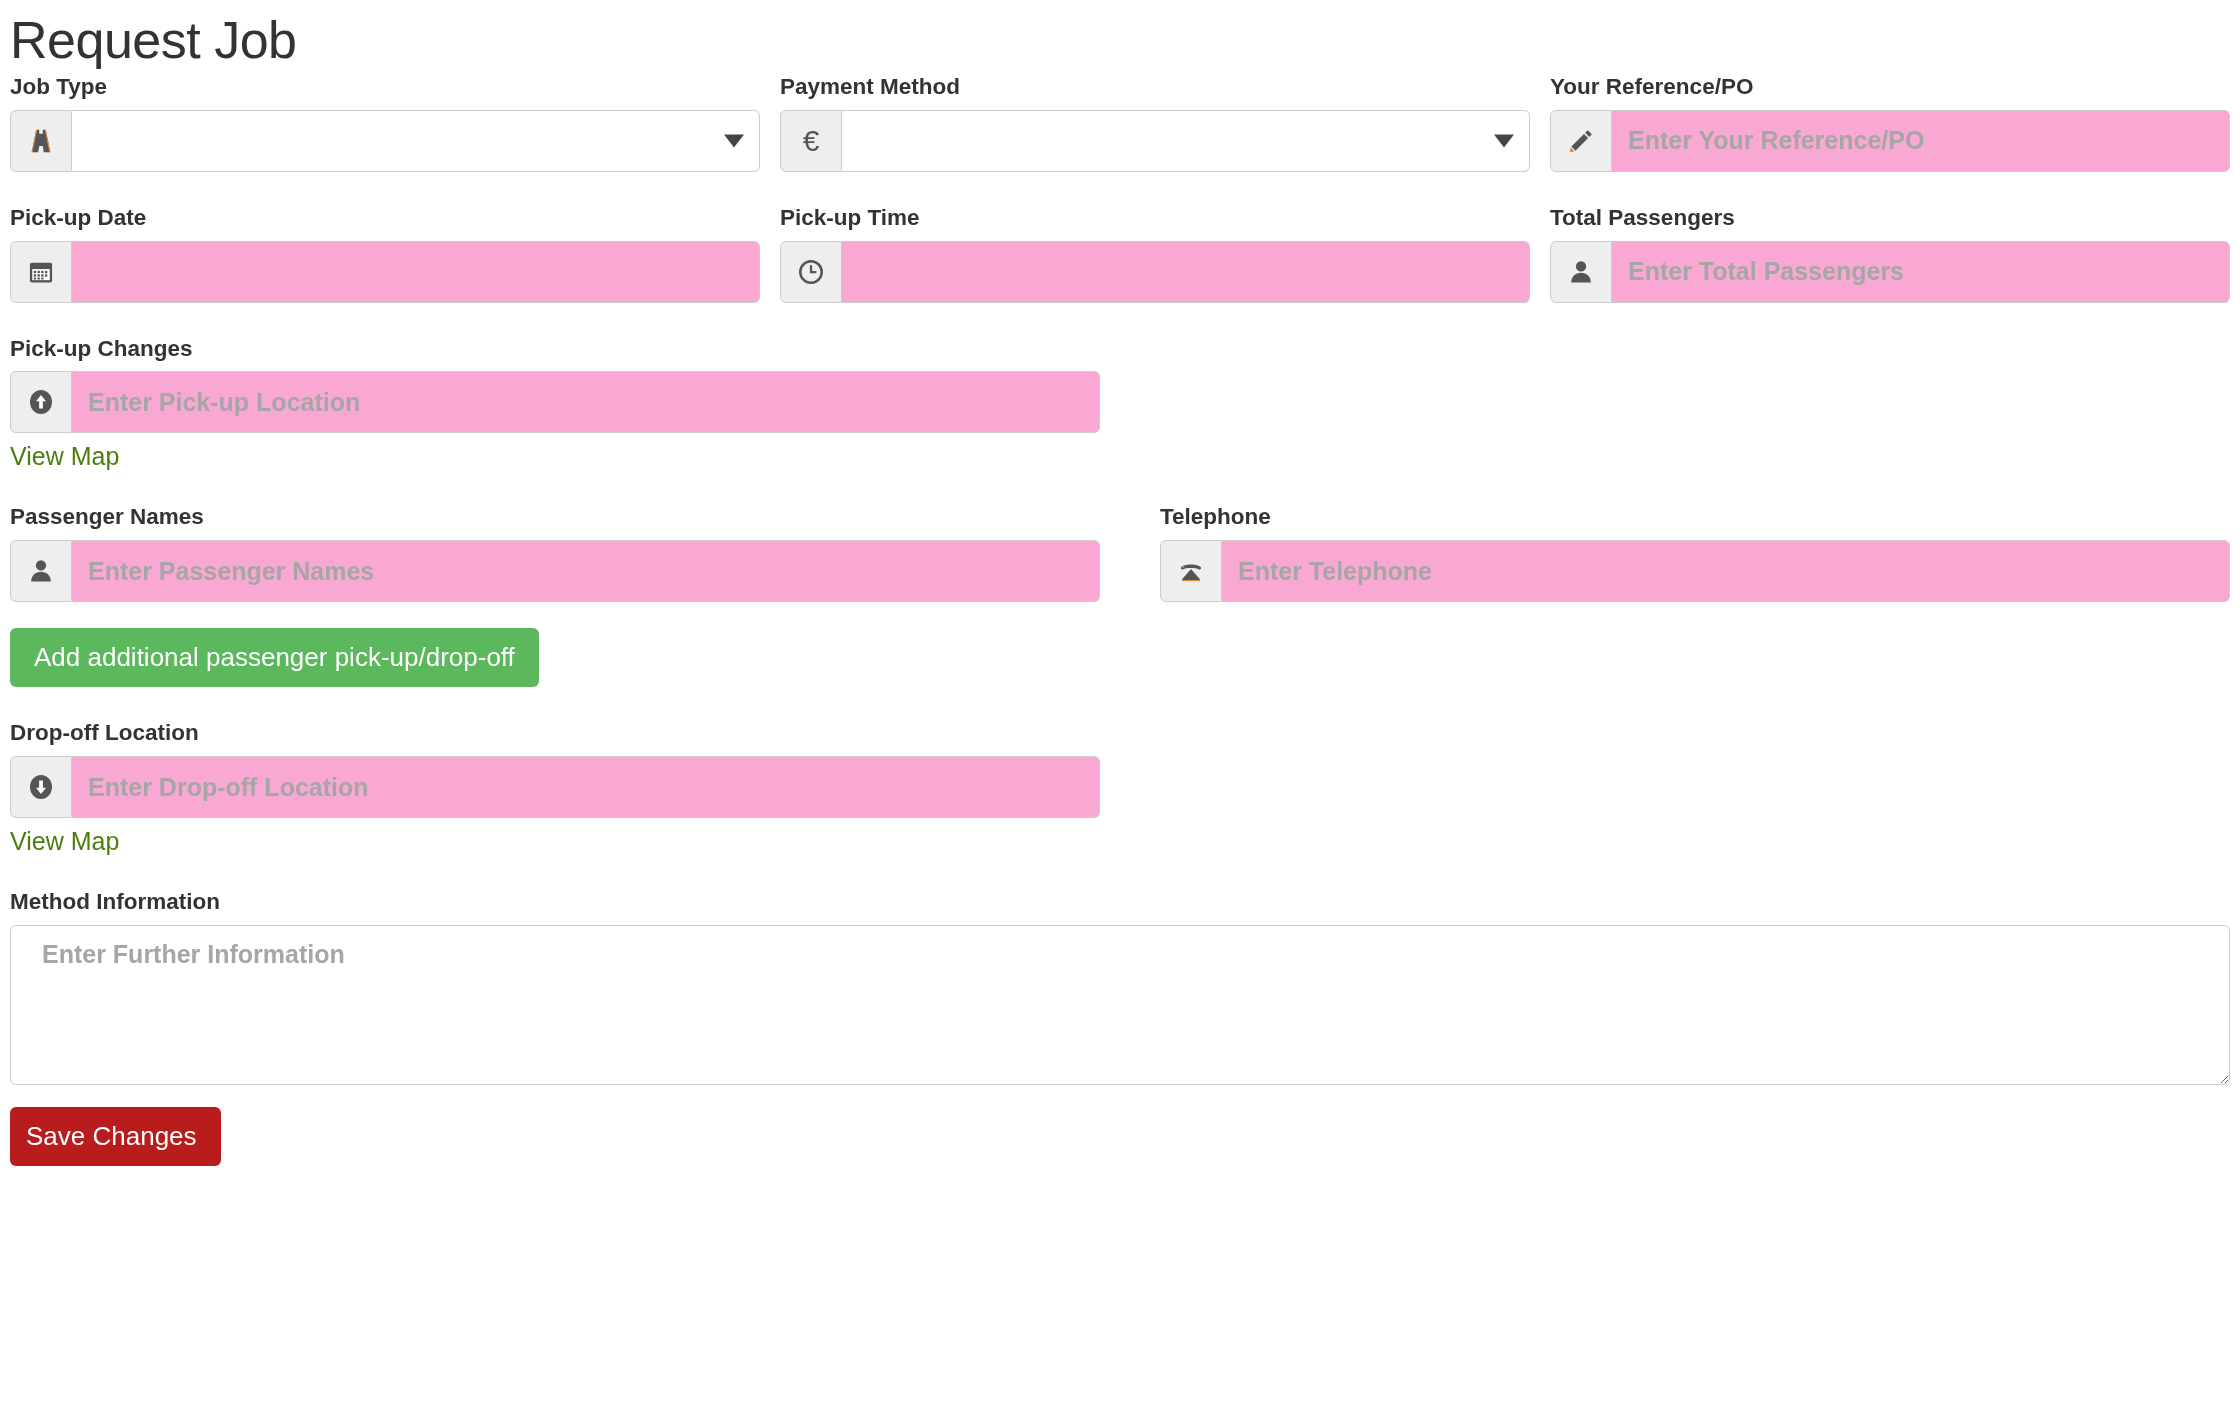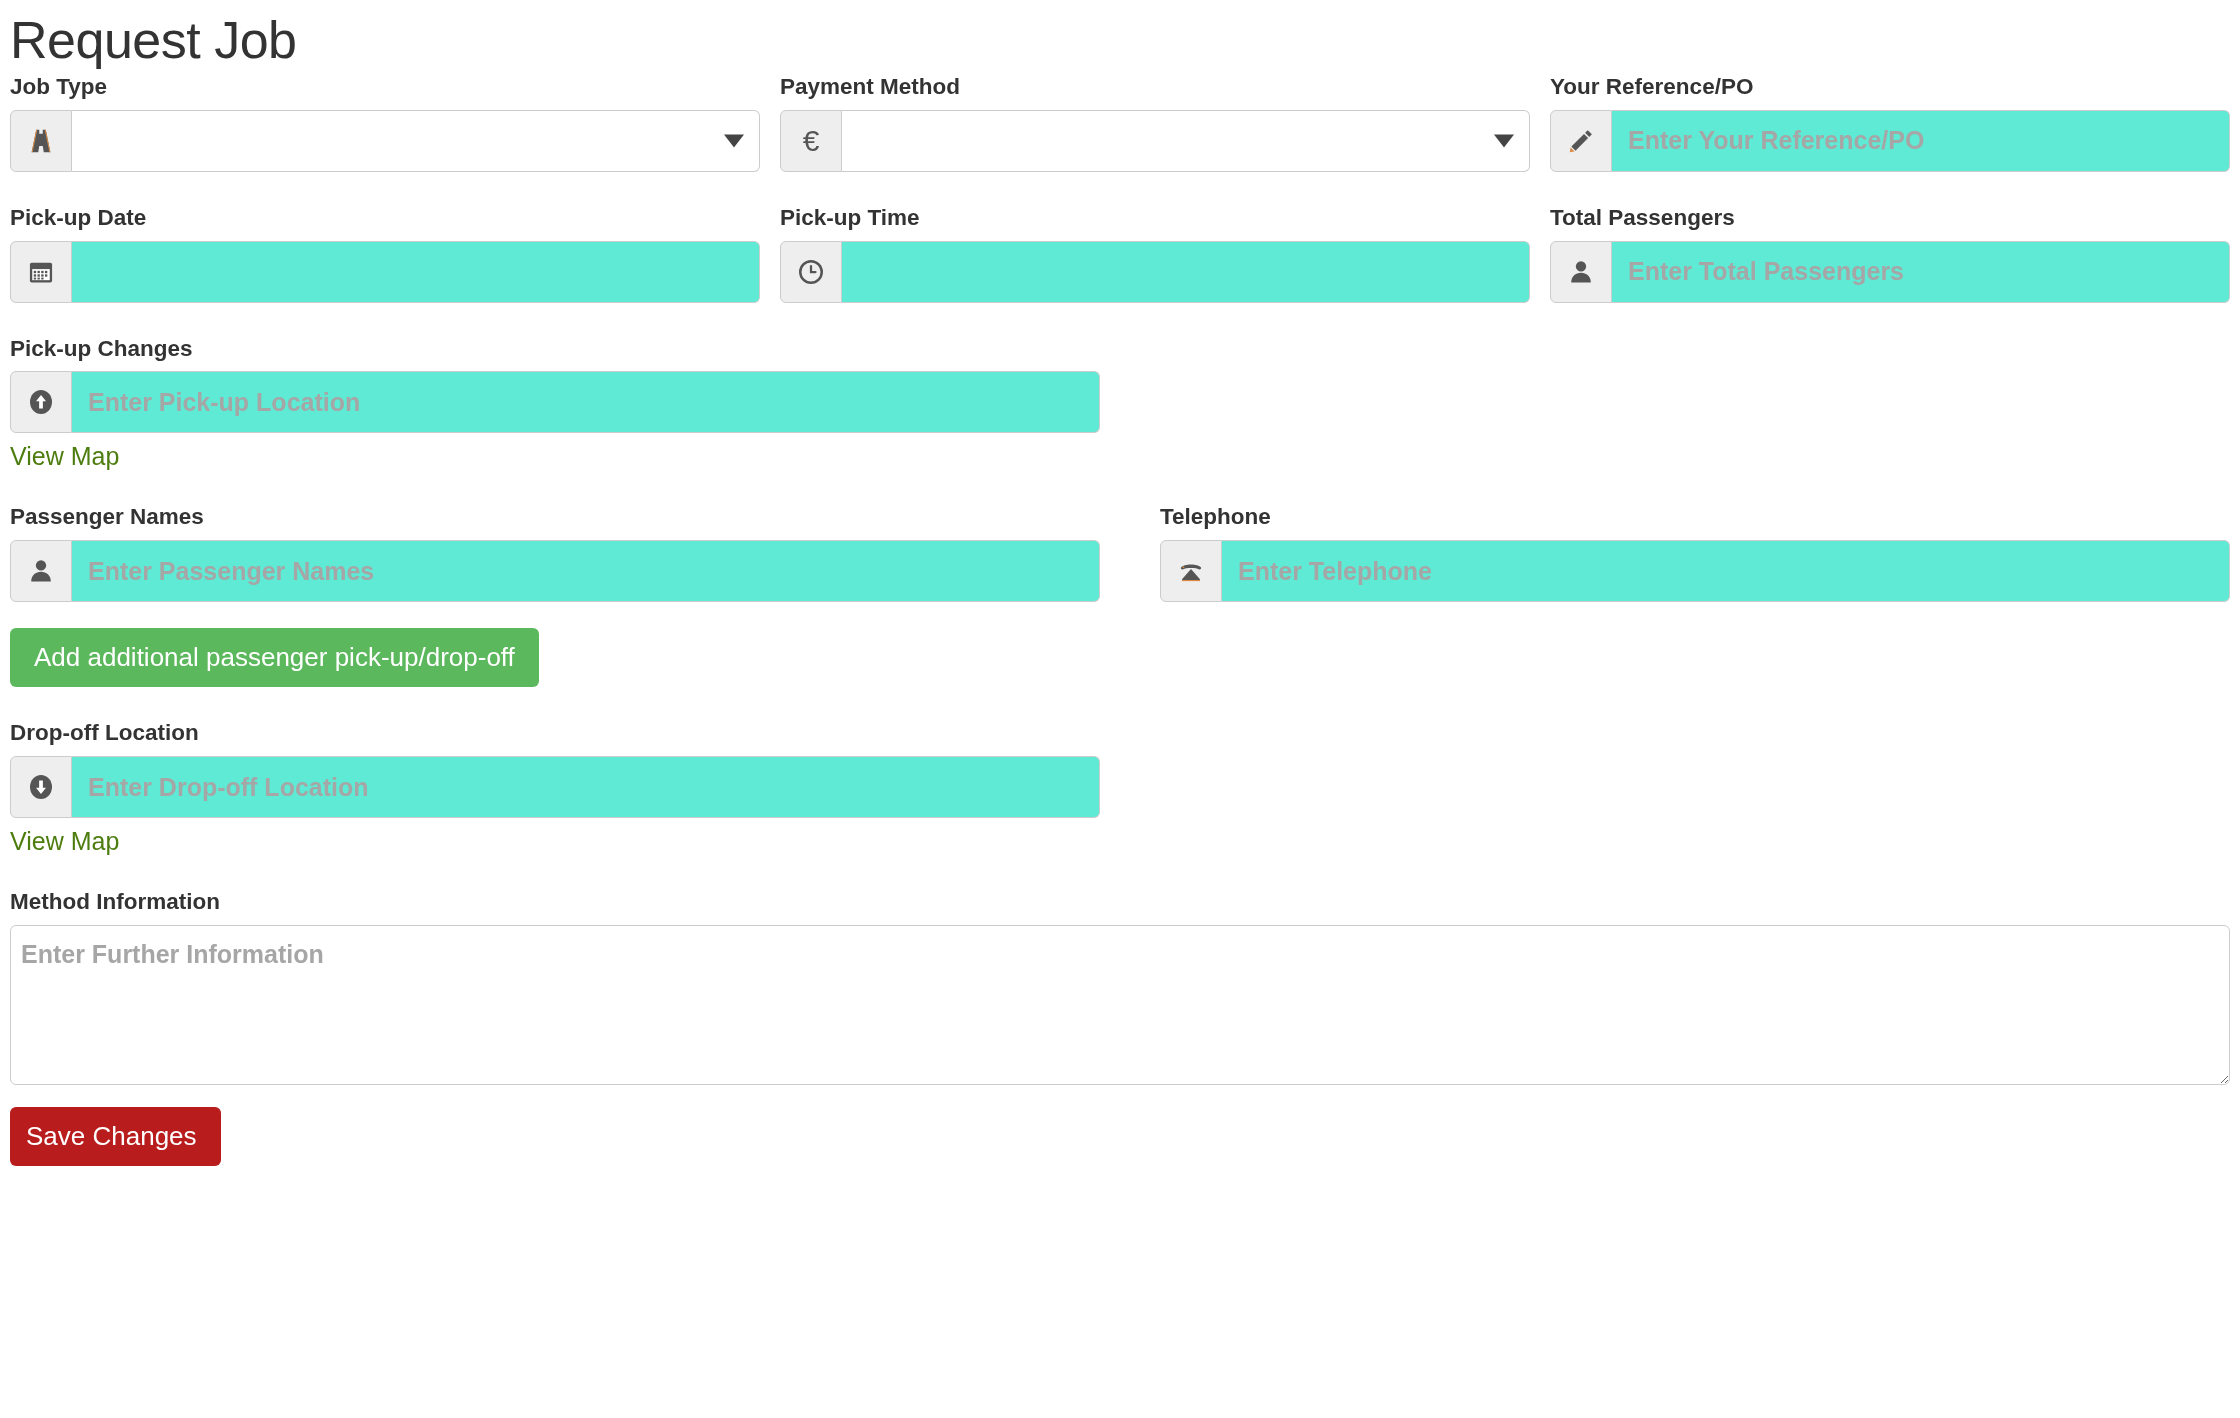--- a/index.html
+++ b/index.html
@@ -51,21 +51,21 @@
     display: flex;
     align-items: center;
     justify-content: center;
     color: #555555;
   }
   .control {
     flex: 1 1 auto;
     border: 1px solid #cccccc;
     border-left: none;
     border-radius: 0 6px 6px 0;
-    background: #5eead4;
+    background: #f9a8d4;
     font-size: 25px;
     font-family: "Liberation Sans", sans-serif;
     color: #555555;
     padding: 0 16px;
     outline: none;
     min-width: 0;
   }
   .control::placeholder { color: #a6a6a6; opacity: 1; font-weight: bold; }
 
   
@@ -121,21 +121,21 @@
 
   .ta-wrap { width: 2220px; }
   textarea.further {
     width: 2220px;
     height: 160px;
     border: 1px solid #cccccc;
     border-radius: 6px;
     font-size: 25px;
     font-family: "Liberation Sans", sans-serif;
     color: #555555;
-    padding: 14px 10px;
+    padding: 14px 31px;
     resize: vertical;
     outline: none;
     display: block;
   }
   textarea.further::placeholder { color: #a6a6a6; opacity: 1; font-weight: bold; }
 
   .mt-block { margin-top: 34px; }
   svg { display: block; }
 </style>
 </head>

